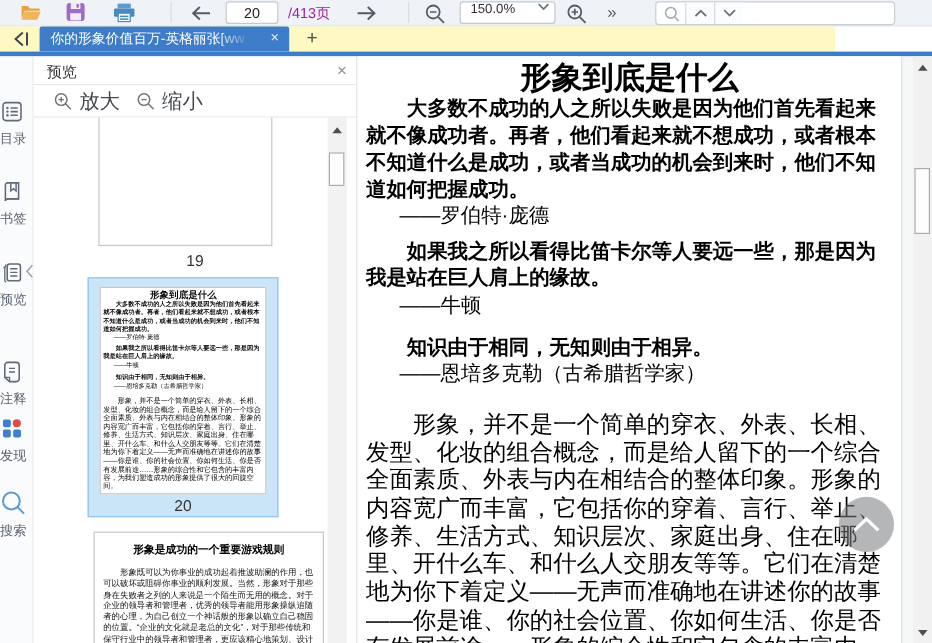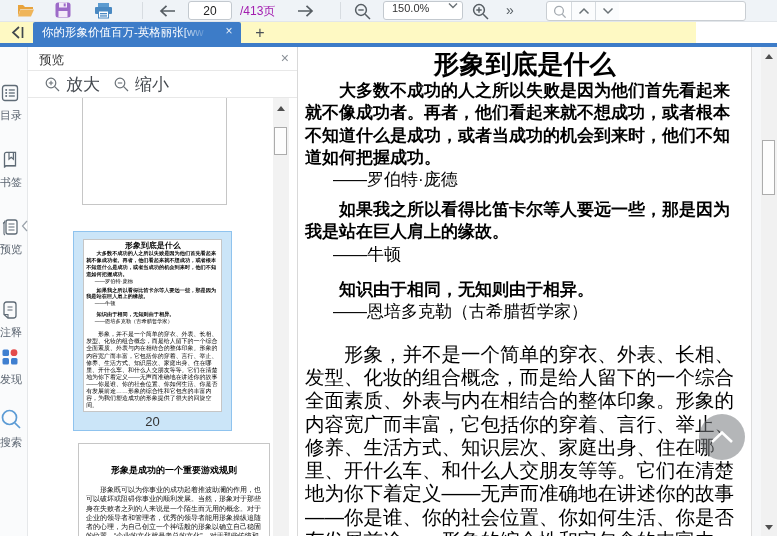--- a/index.html
+++ b/index.html
@@ -61,21 +61,21 @@
   .attr { font-size:17px; line-height:22px; padding-left:28px; color:#000; }
   .mt8 { margin-top:8px; } .mt12 { margin-top:13px; }
   .body-p { font-size:19.5px; line-height:23.2px; text-indent:2em; color:#000; margin-top:20px; }
   .main-scroll { position:absolute; left:463px; top:0; width:16px; height:489px; background:#F1F1F1; }
   .float-up { position:absolute; left:401px; top:367px; width:46px; height:46px; border-radius:50%; background:rgba(118,122,126,.55); display:flex; align-items:center; justify-content:center; }
 
   
   .mini-wrap { position:absolute; overflow:hidden; }
   .mini-inner { width:450px; transform-origin:0 0; padding:2px 7px; }
   
-  .t21-title { font-size:9px; font-weight:bold; text-align:center; margin-top:20px; color:#000; }
+  .t21-title { font-size:9px; font-weight:bold; text-align:center; margin-top:8px; color:#000; }
   .t21-body { font-size:7px; line-height:9.3px; text-indent:2em; color:#111; margin-top:8px; padding:0 7px; }
 </style>
 </head>
 <body>
 
 <div class="abs toolbar">
   <span class="tb-ico" style="left:16px">
     <svg width="19" height="17">
         <path d="M1 3h6l2 2h8v2H4.5L2 14V3z" fill="#E8A33D"></path>
         <path d="M4.5 7.5H18L15 14.5H2z" fill="#EFB55A"></path>
@@ -240,20 +240,21 @@
         <circle cx="6" cy="6" r="4.8" stroke="#6B7278" stroke-width="1.2" fill="none"></circle>
         <path d="M9.7 9.7L14 14" stroke="#6B7278" stroke-width="1.2"></path>
         <path d="M3.8 6h4.4" stroke="#6B7278" stroke-width="1.1"></path>
       </svg>
     <span class="lbl">缩小</span>
   </div>
 
   <div class="pv-list">
 
     <div class="thumb-page" style="left:54px; top:-4px; width:145px; height:111px;"></div>
+    <span class="thumb-num" style="left:0; top:112px;">19</span>
 
     <div class="sel-box">
       <div class="thumb-page mini-wrap" style="left:9px; top:7px; width:139px; height:173px;">
         <div class="mini-inner" style="transform:scale(0.306);">
           <div class="doc-title">形象到底是什么</div>
           <div class="q">大多数不成功的人之所以失败是因为他们首先看起来就不像成功者。再者，他们看起来就不想成功，或者根本不知道什么是成功，或者当成功的机会到来时，他们不知道如何把握成功。</div>
           <div class="attr">——罗伯特·庞德</div>
           <div class="q mt8">如果我之所以看得比笛卡尔等人要远一些，那是因为我是站在巨人肩上的缘故。</div>
           <div class="attr">——牛顿</div>
           <div class="q mt12">知识由于相同，无知则由于相异。</div>

